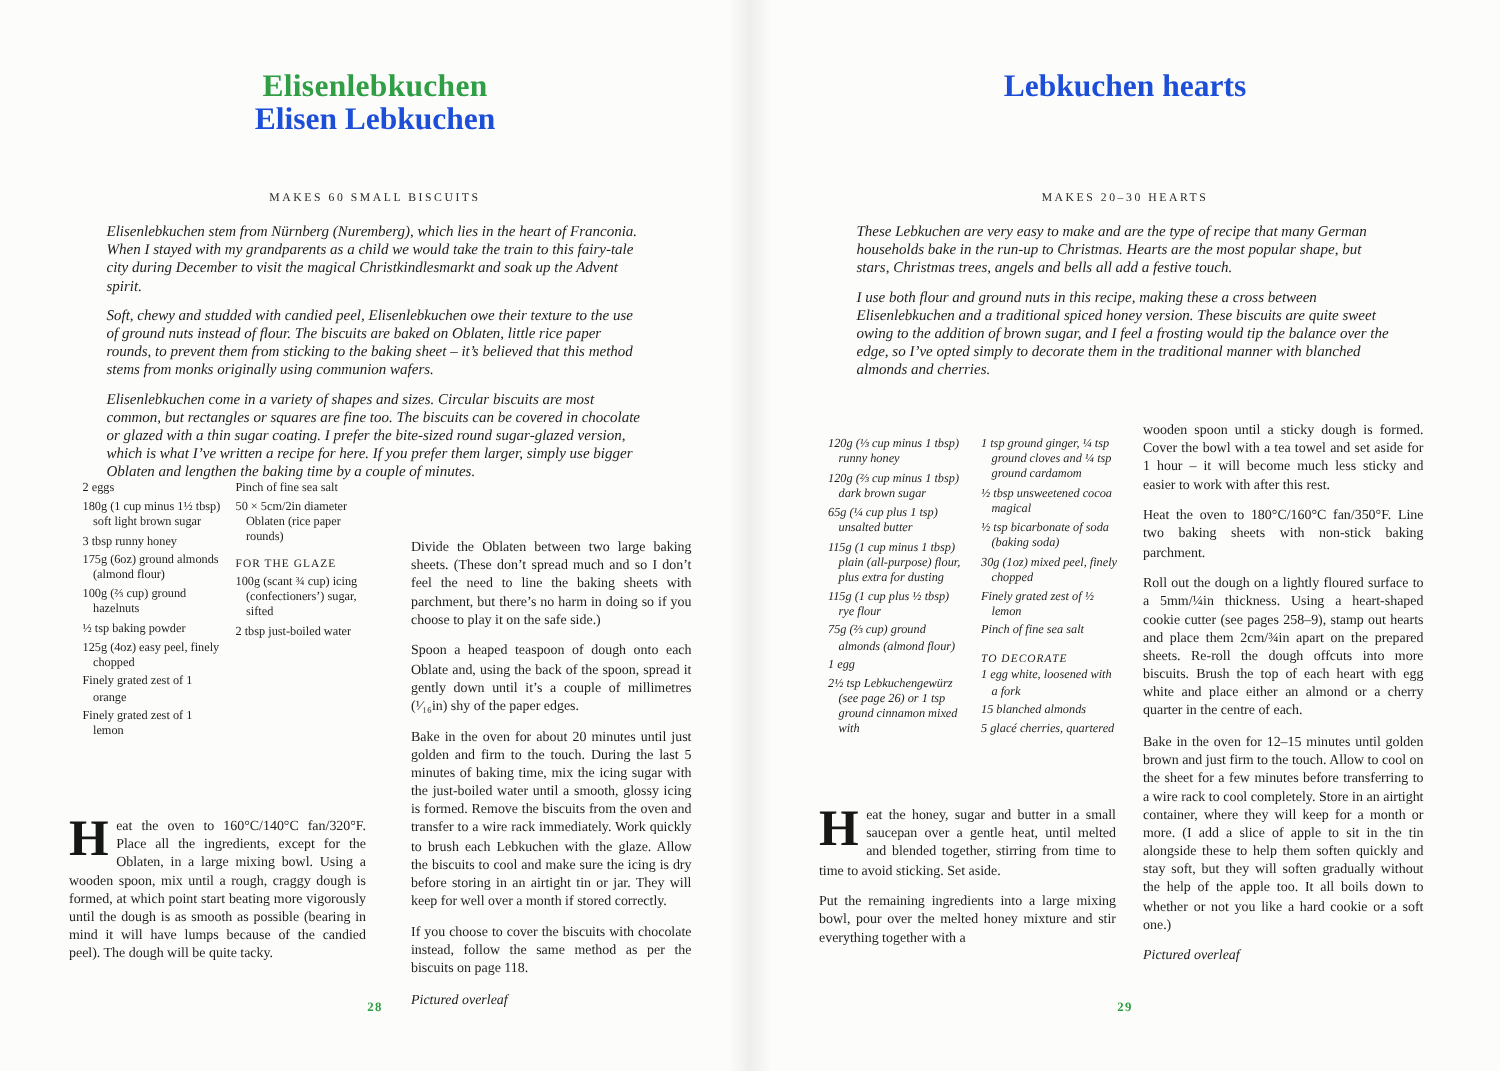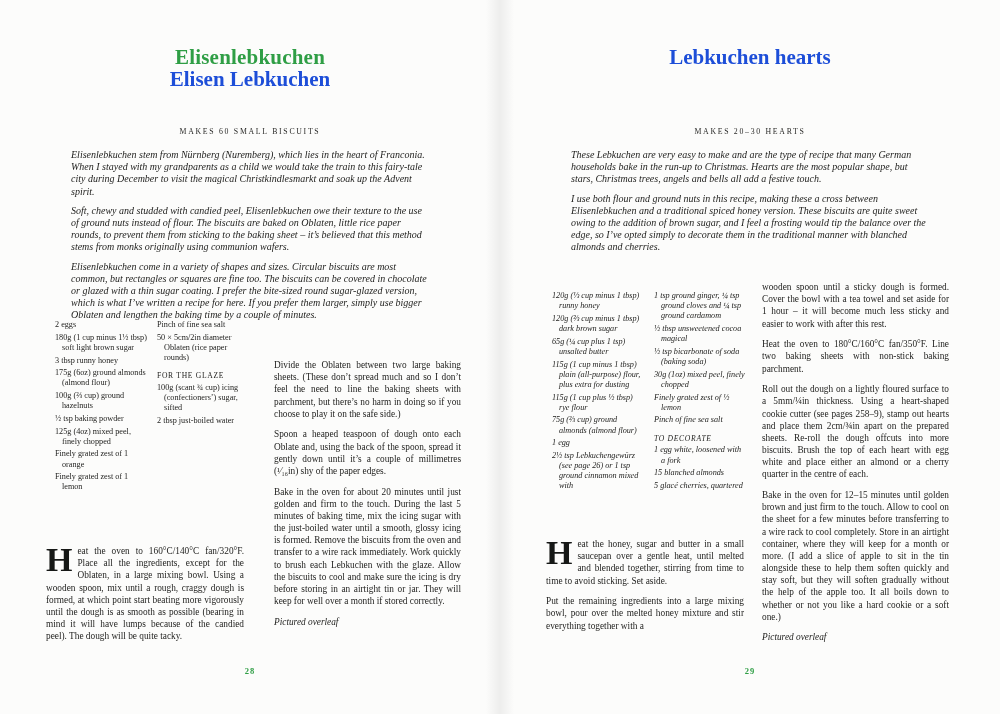--- a/index.html
+++ b/index.html
@@ -73,21 +73,21 @@
 
     <div class="ing-cols">
       <div class="ing-col">
 
       <div class="ing">2 eggs</div>
           <div class="ing">180g (1 cup minus 1½ tbsp) soft light brown sugar</div>
           <div class="ing">3 tbsp runny honey</div>
           <div class="ing">175g (6oz) ground almonds (almond flour)</div>
           <div class="ing">100g (⅔ cup) ground hazelnuts</div>
           <div class="ing">½ tsp baking powder</div>
-          <div class="ing">125g (4oz) mixed peel, finely chopped</div>
+          <div class="ing">125g (4oz) easy peel, finely chopped</div>
           <div class="ing">Finely grated zest of 1 orange</div>
           <div class="ing">Finely grated zest of 1 lemon</div>
         </div>
       <div class="ing-col">
 
           <div class="ing">Pinch of fine sea salt</div>
           <div class="ing">50 × 5cm/2in diameter Oblaten (rice paper rounds)</div>
           <div class="ing ing-head">FOR THE GLAZE</div>
           <div class="ing">100g (scant ¾ cup) icing (confectioners’) sugar, sifted</div>
           <div class="ing">2 tbsp just-boiled water</div>
@@ -100,20 +100,21 @@
         
       </div>
     </div>
 
     <div class="method">
       <div>
 
       <p class="method-p">Divide the Oblaten between two large baking sheets. (These don’t spread much and so I don’t feel the need to line the baking sheets with parchment, but there’s no harm in doing so if you choose to play it on the safe side.)</p>
           <p class="method-p">Spoon a heaped teaspoon of dough onto each Oblate and, using the back of the spoon, spread it gently down until it’s a couple of millimetres (¹⁄₁₆in) shy of the paper edges.</p>
           <p class="method-p">Bake in the oven for about 20 minutes until just golden and firm to the touch. During the last 5 minutes of baking time, mix the icing sugar with the just-boiled water until a smooth, glossy icing is formed. Remove the biscuits from the oven and transfer to a wire rack immediately. Work quickly to brush each Lebkuchen with the glaze. Allow the biscuits to cool and make sure the icing is dry before storing in an airtight tin or jar. They will keep for well over a month if stored correctly.</p>
+          <p class="method-p">If you choose to cover the biscuits with chocolate instead, follow the same method as per the biscuits on page 118.</p>
         </div>
       <p class="pictured">Pictured overleaf</p>
     </div>
 
     <div class="pagenum">28</div>
   </section>
 
   <section class="page right">
     <header class="title-block">
       <h1 class="title-dark">Lebkuchen hearts</h1>

